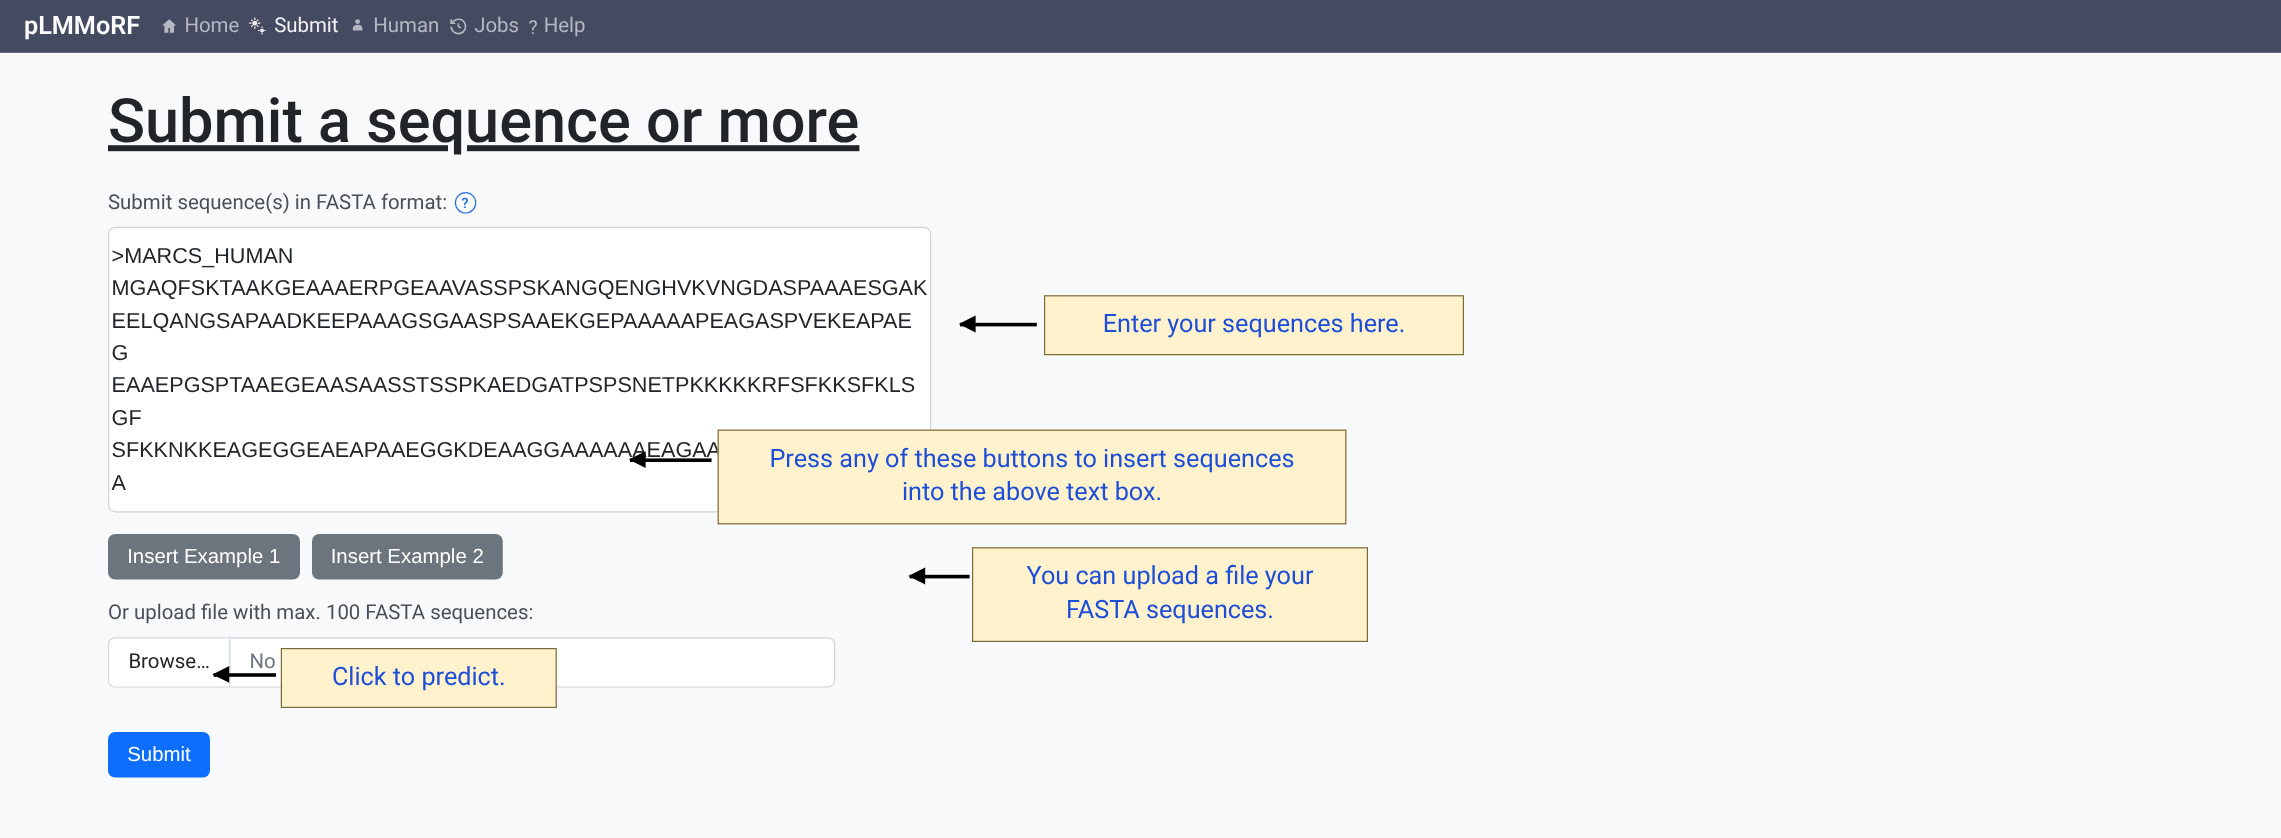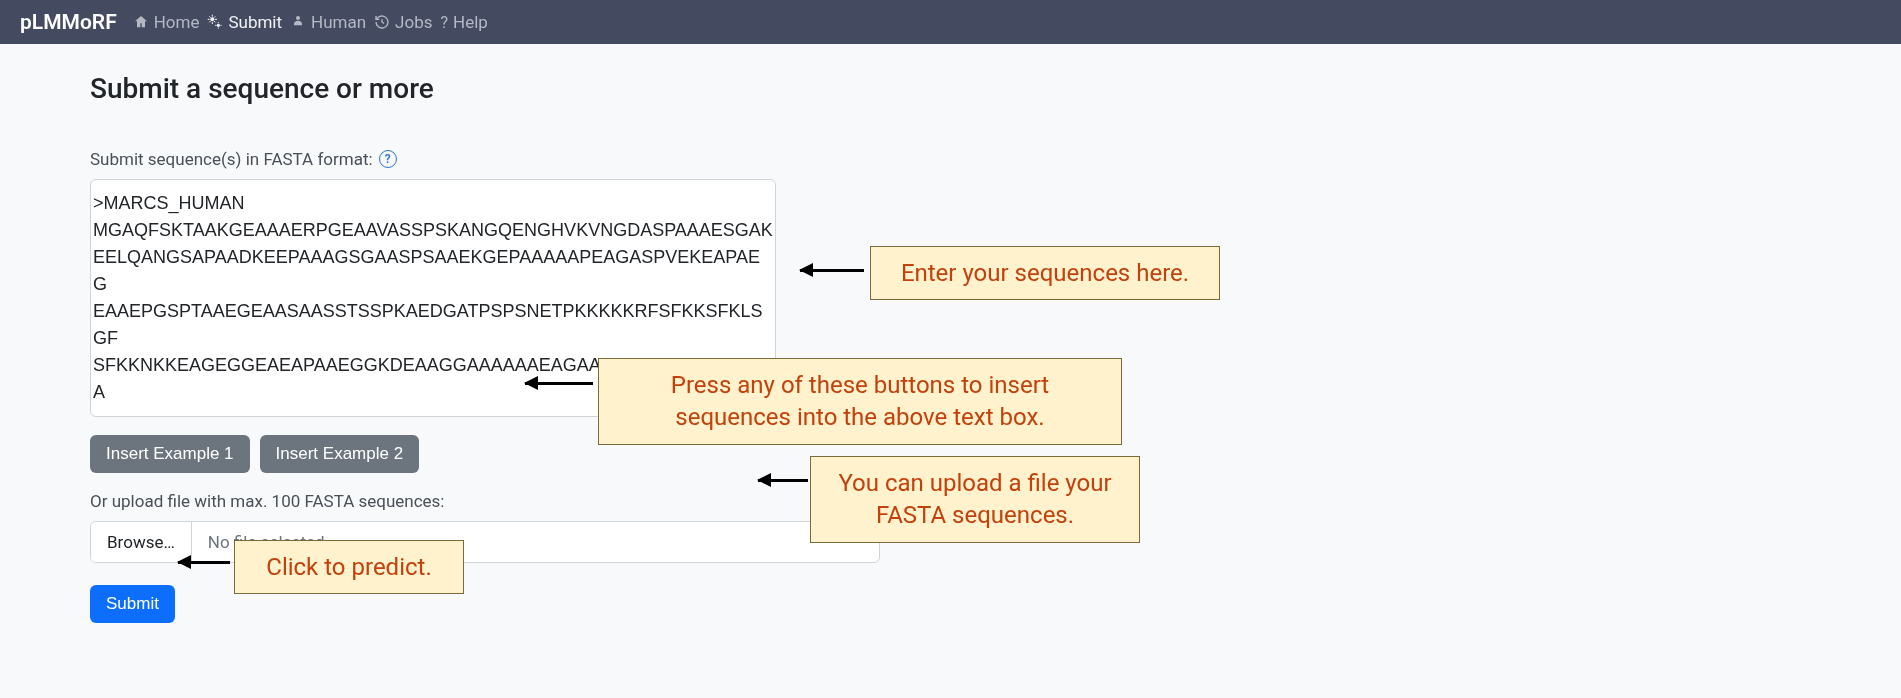--- a/index.html
+++ b/index.html
@@ -33,24 +33,25 @@
     }
     .nav-item.active { color: #f2f2f4; }
     .nav-icon { width: 16px; height: 16px; display: inline-block; }
     .container {
       max-width: 1000px;
       margin: 0 0 0 90px;
       padding: 28px 0 40px 0;
       position: relative;
     }
     h1 {
-      font-size: 28px;
+      font-size: 51px;
       font-weight: 500;
       color: #212529;
-      margin-bottom: 44px;
+      margin-bottom: 28px;
+      text-decoration: underline;
     }
     .label-text {
       font-size: 17px;
       color: #495057;
       margin-bottom: 10px;
       display: flex;
       align-items: center;
       gap: 6px;
     }
     .help-circle {
@@ -91,47 +92,47 @@
       border-radius: 6px;
       padding: 9px 16px;
       font-size: 17px;
       cursor: pointer;
       color: #fff;
     }
     .btn-secondary { background: #6c757d; }
     .btn-primary { background: #0d6efd; }
     .file-row {
       display: flex;
-      width: 790px;
+      width: 606px;
       border: 1px solid #ced4da;
       border-radius: 6px;
       overflow: hidden;
       background: #fff;
-      margin-bottom: 22px;
+      margin-bottom: 37px;
     }
     .file-browse {
       padding: 10px 16px;
       background: #fff;
       border-right: 1px solid #ced4da;
       font-size: 17px;
       color: #212529;
       cursor: pointer;
     }
     .file-status {
       padding: 10px 16px;
       font-size: 17px;
       color: #6c757d;
     }
     .callout {
       position: absolute;
       background: #fff2cc;
       border: 1.5px solid #7a6a3a;
       padding: 10px 22px;
-      font-size: 24px;
-      color: #c2410c;
+      font-size: 21px;
+      color: #1d4ed8;
       text-align: center;
       line-height: 1.35;
     }
     .arrow {
       position: absolute;
       height: 3px;
       background: #000;
     }
     .arrow::before {
       content: "";

